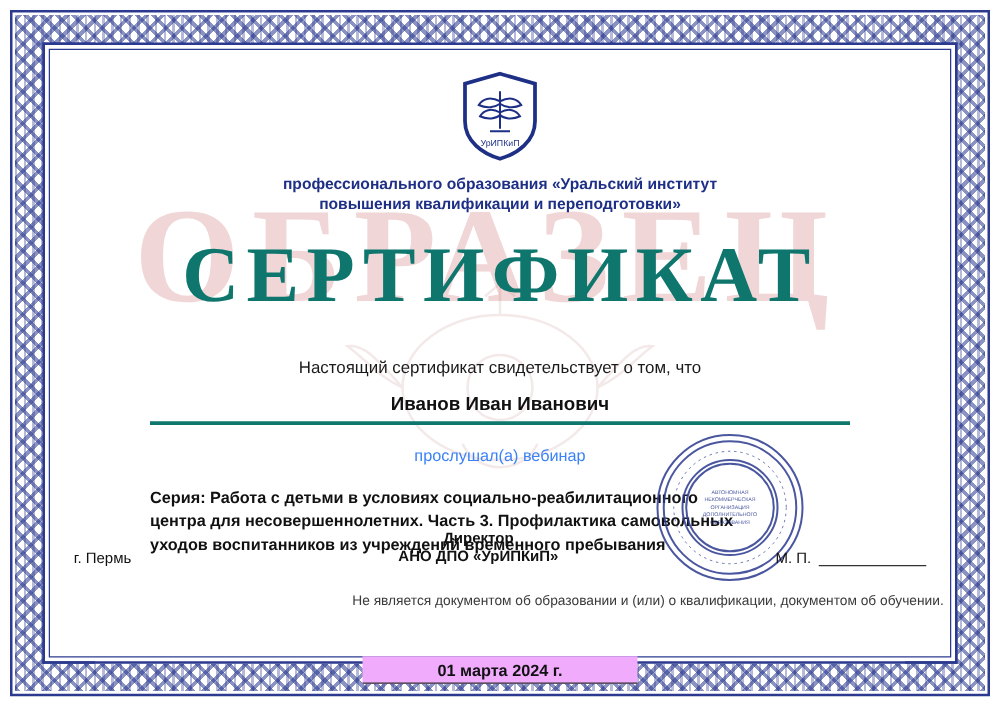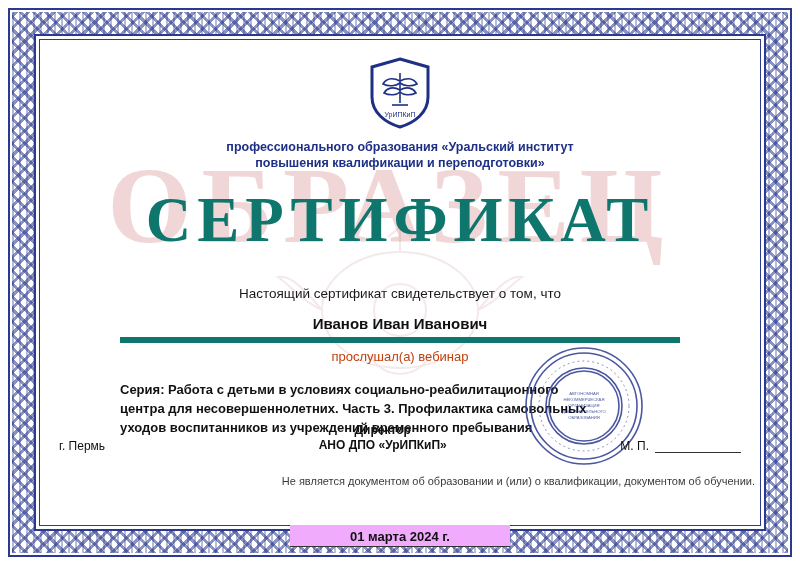--- a/index.html
+++ b/index.html
@@ -138,28 +138,28 @@
   }
 
   .name-line {
     margin: 14px auto 0;
     width: 560px;
     text-align: center;
     font-weight: bold;
     font-size: 15px;
     color: #111;
     padding-bottom: 5px;
-    border-bottom: 6px solid #0f766e;
+    border-bottom: 3px solid #0f766e;
   }
 
   .attended {
-    margin-top: 6px;
+    margin-top: 17px;
     text-align: center;
     font-size: 13px;
-    color: #c2410c;
+    color: #3b82f6;
   }
 
   .course {
     margin: 16px auto 12px;
     width: 560px;
     text-align: left;
     font-weight: bold;
     font-size: 13px;
     line-height: 19px;
     color: #111;

